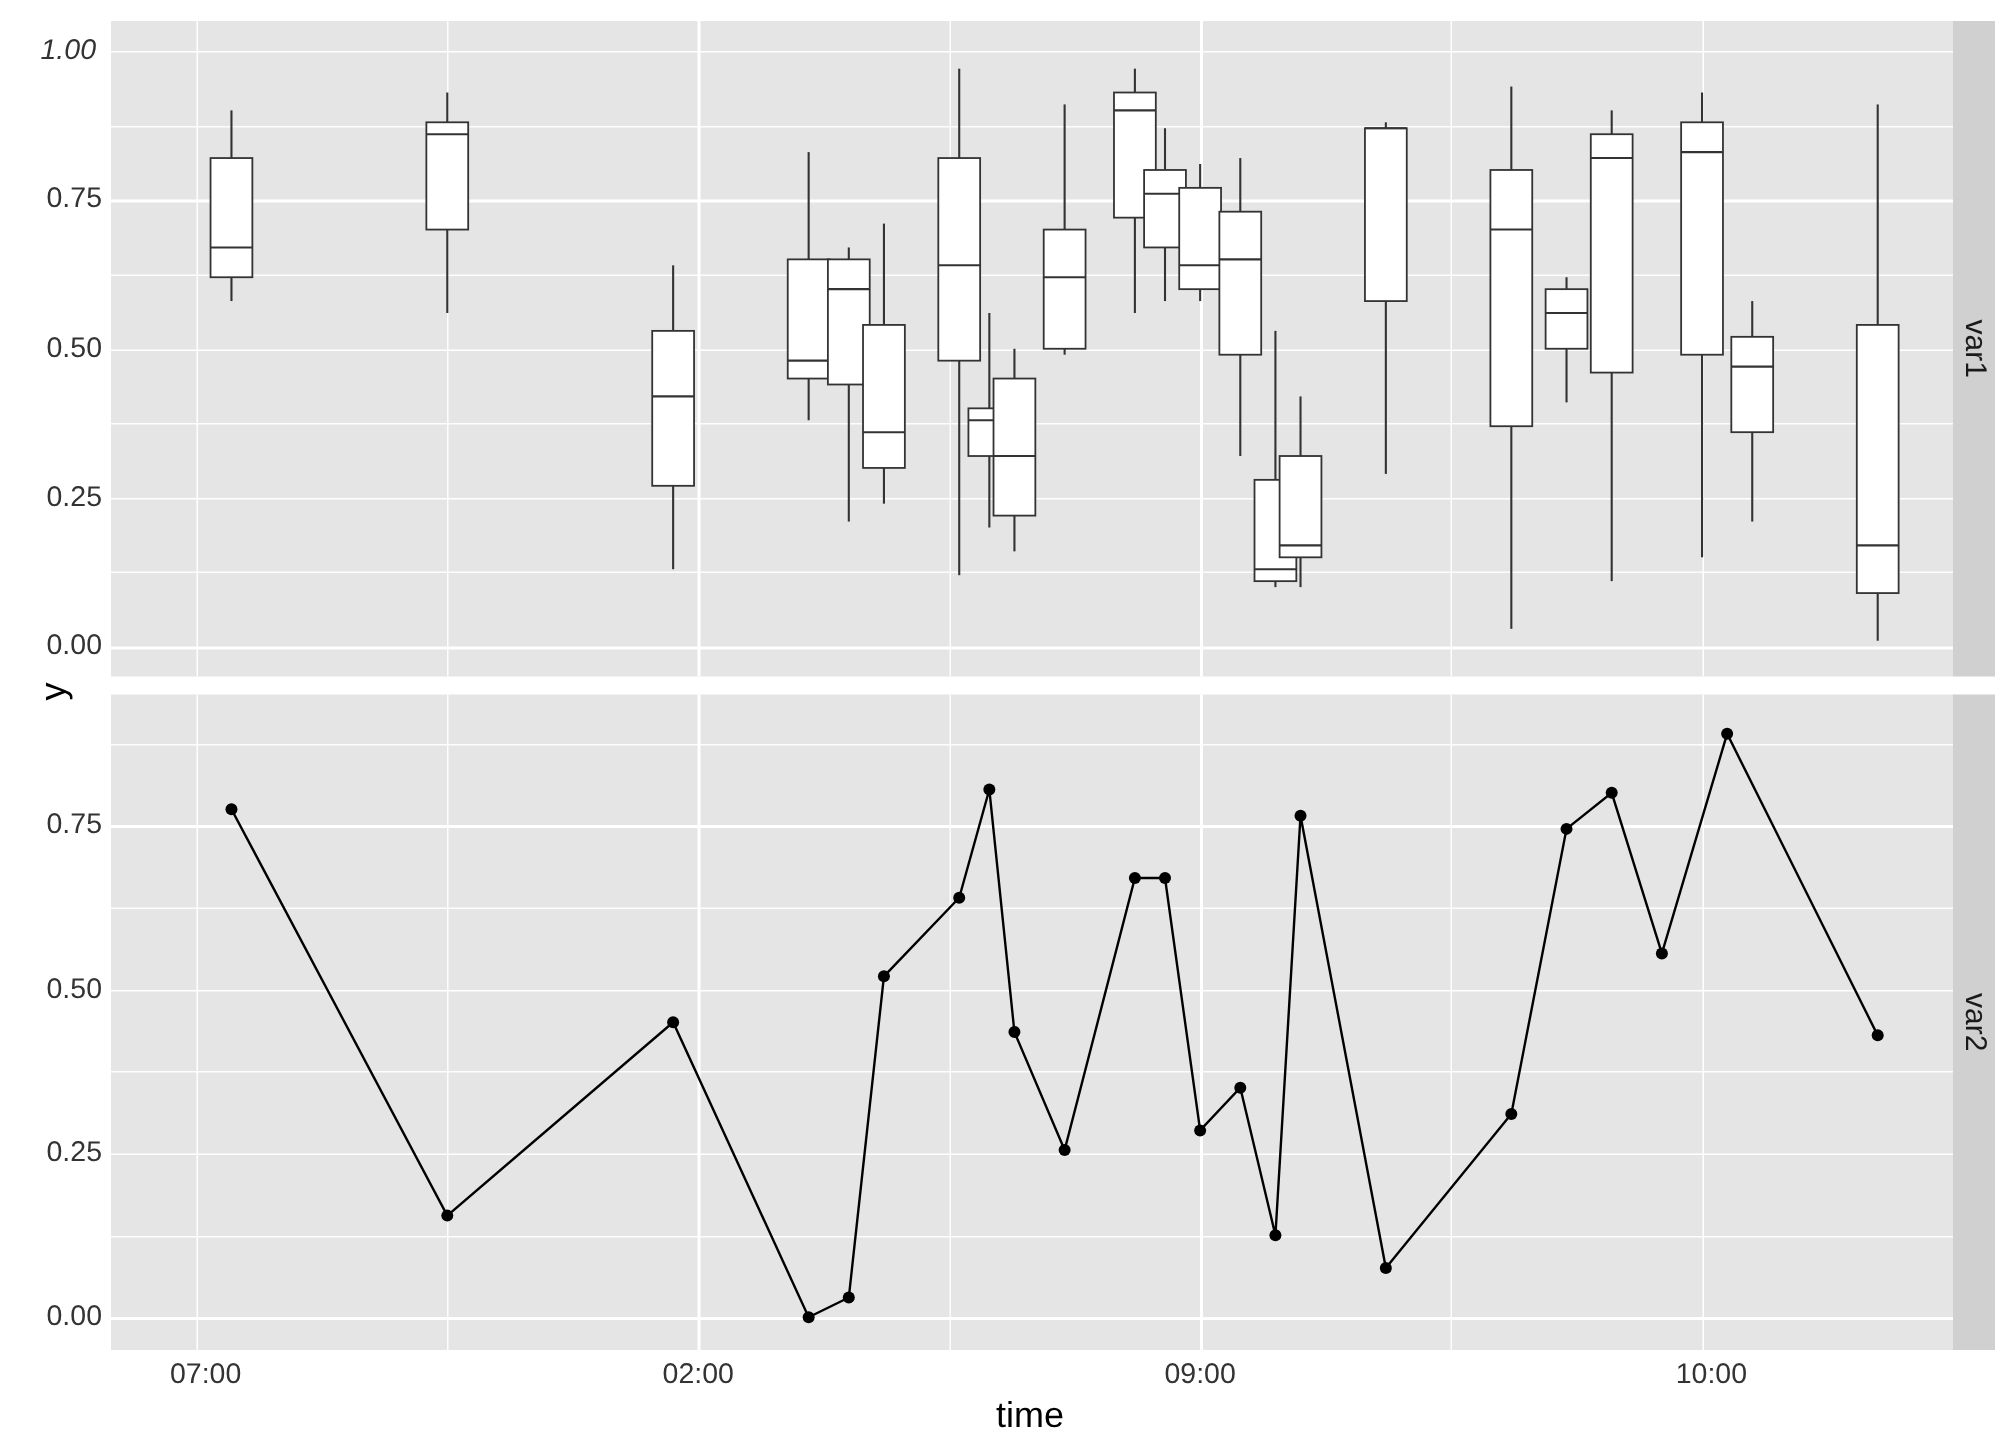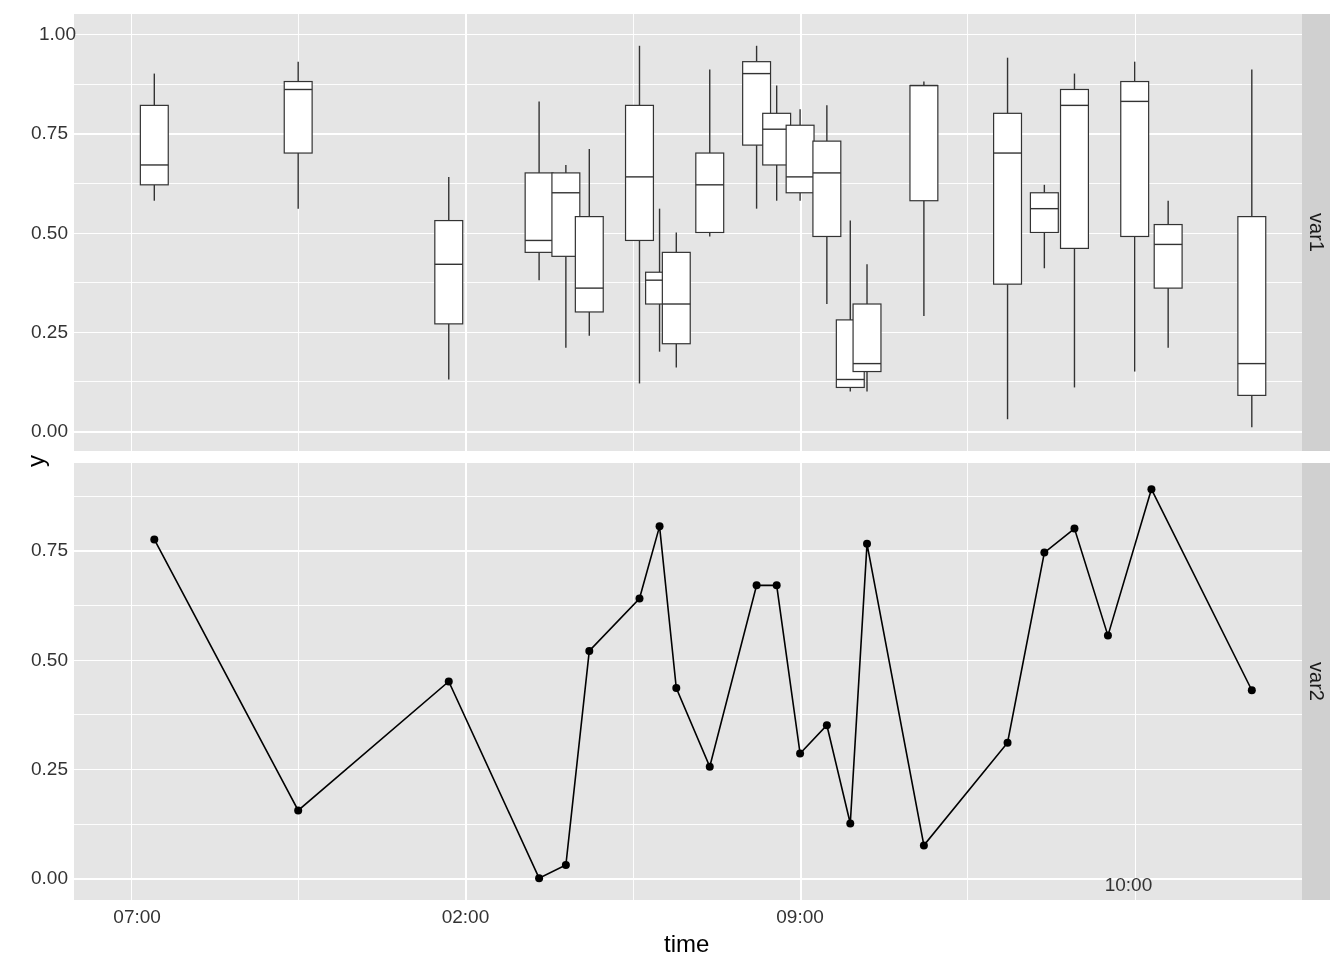--- a/index.html
+++ b/index.html
@@ -229,22 +229,22 @@
       <circle cx="1074.4686648501363" cy="528.55" r="4" class="pt"></circle>
       <circle cx="1107.9291553133514" cy="635.615" r="4" class="pt"></circle>
       <circle cx="1151.4277929155317" cy="489.21999999999997" r="4" class="pt"></circle>
       <circle cx="1251.809264305177" cy="690.24" r="4" class="pt"></circle>
     </svg>
 
 <div class="axis-text tick-y" style="left: 8px; top: 420.136px;">0.00</div>
     <div class="axis-text tick-y" style="left: 8px; top: 320.818px;">0.25</div>
     <div class="axis-text tick-y" style="left: 8px; top: 221.5px;">0.50</div>
     <div class="axis-text tick-y" style="left: 8px; top: 122.182px;">0.75</div>
-    <div class="axis-text tick-y" style="left: 16px; top: 22.8636px;">1.00</div>
+    <div class="axis-text tick-y" style="left: 4px; top: 22.8636px; font-style: italic;">1.00</div>
     <div class="axis-text tick-y" style="left: 8px; top: 867.15px;">0.00</div>
     <div class="axis-text tick-y" style="left: 8px; top: 757.9px;">0.25</div>
     <div class="axis-text tick-y" style="left: 8px; top: 648.65px;">0.50</div>
     <div class="axis-text tick-y" style="left: 8px; top: 539.4px;">0.75</div>
     <div class="axis-text" style="left: 100.883px; top: 906px; width: 60px; text-align: right;">07:00</div>
     <div class="axis-text" style="left: 435.488px; top: 906px; width: 60px; text-align: center;">02:00</div>
     <div class="axis-text" style="left: 770.093px; top: 906px; width: 60px; text-align: center;">09:00</div>
-    <div class="axis-text" style="left: 1104.7px; top: 874px; width: 60px; text-align: left;">10:00</div>
+    <div class="axis-text" style="left: 1104.7px; top: 906px; width: 60px; text-align: right;">10:00</div>
   </div>
 
 </body></html>

